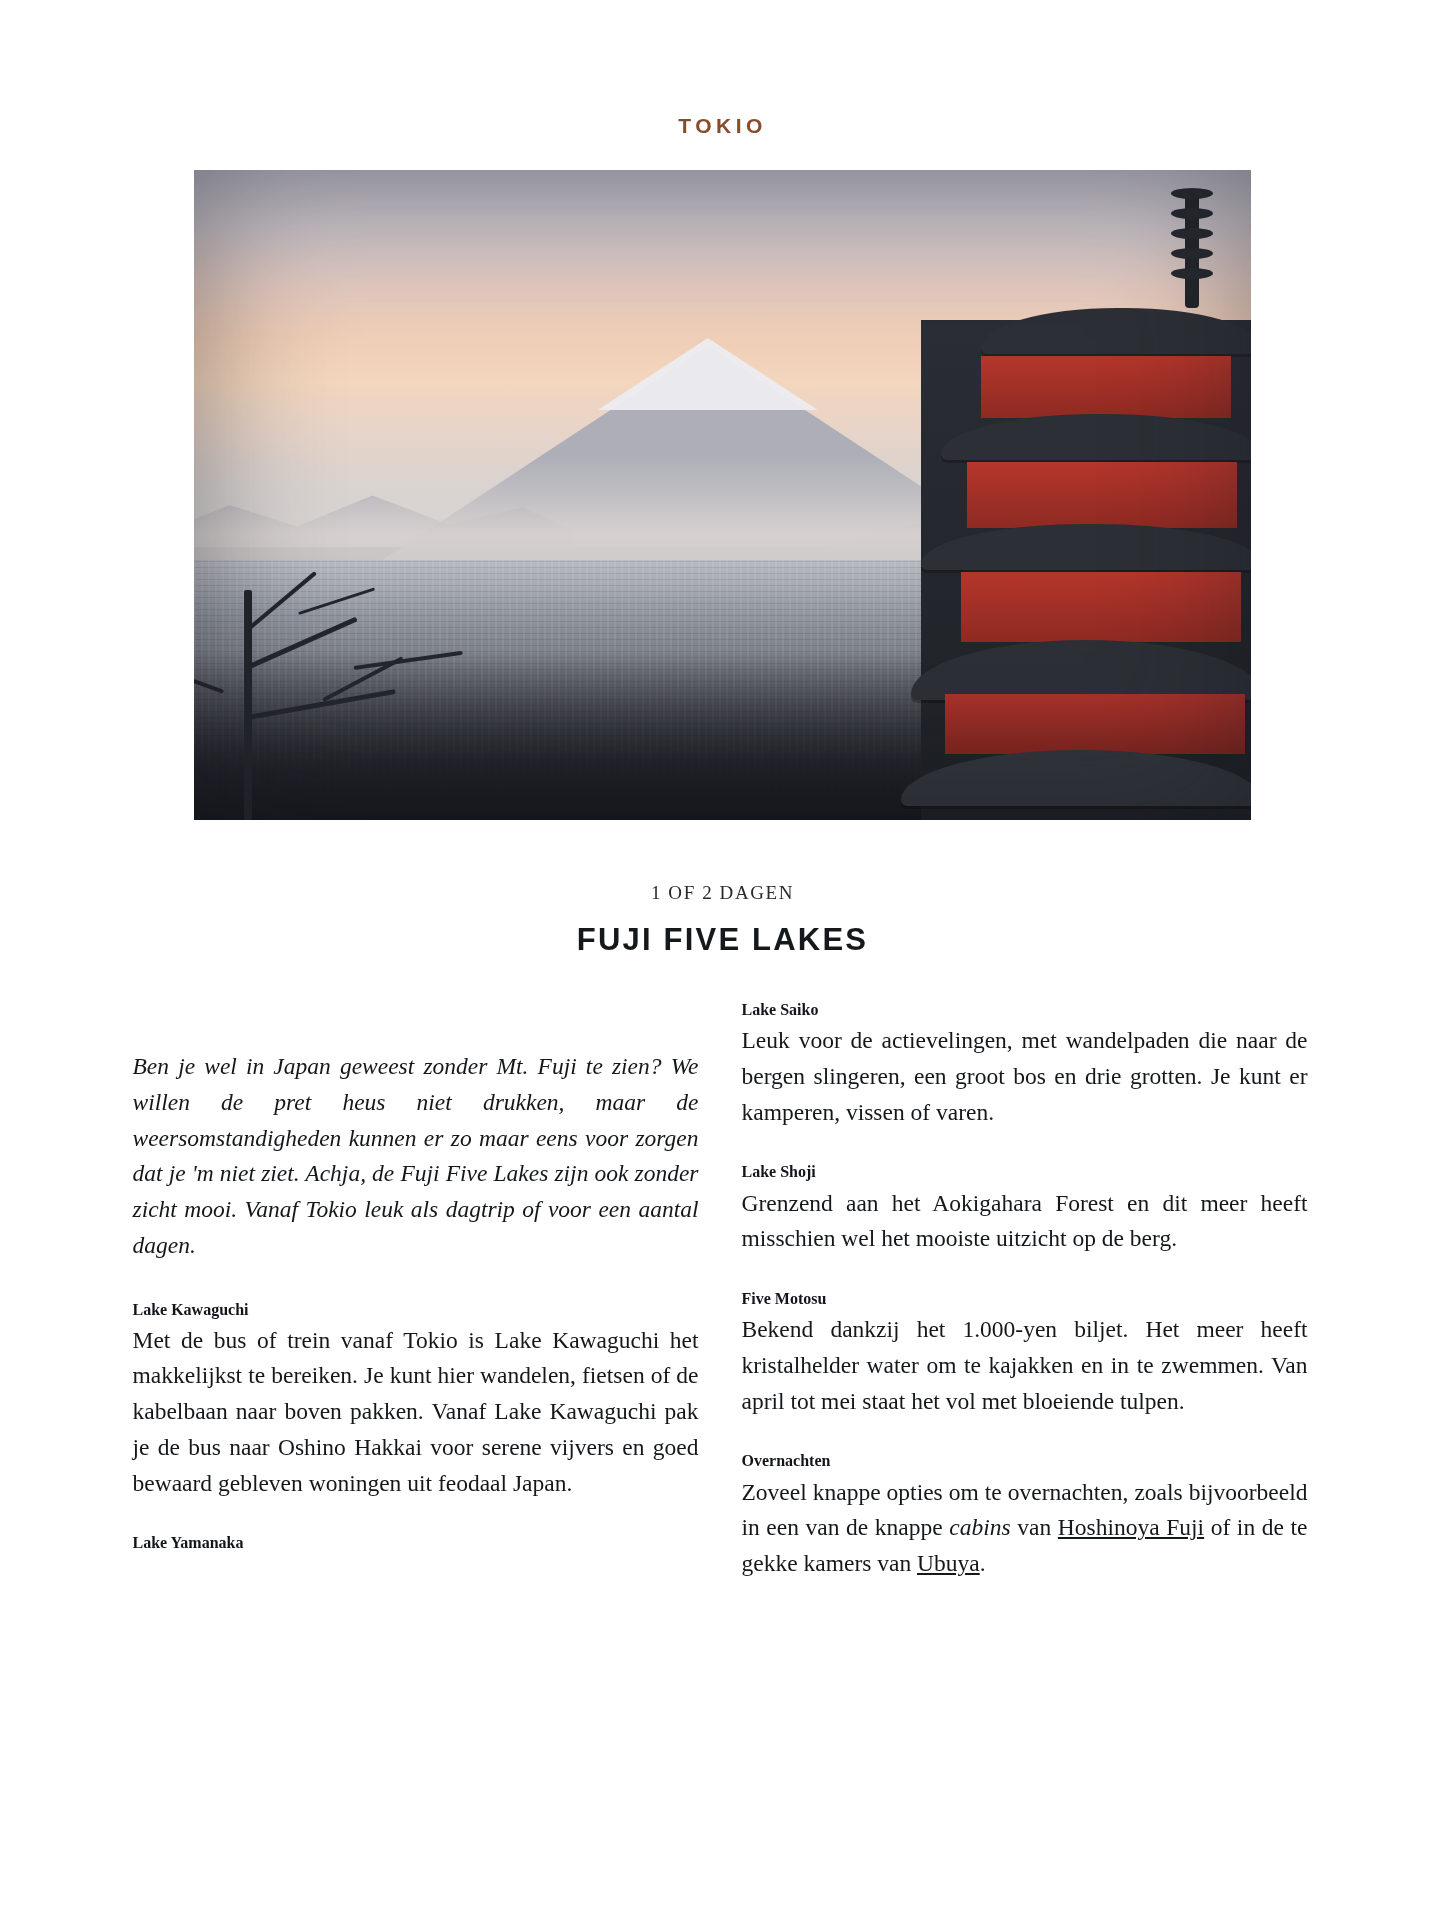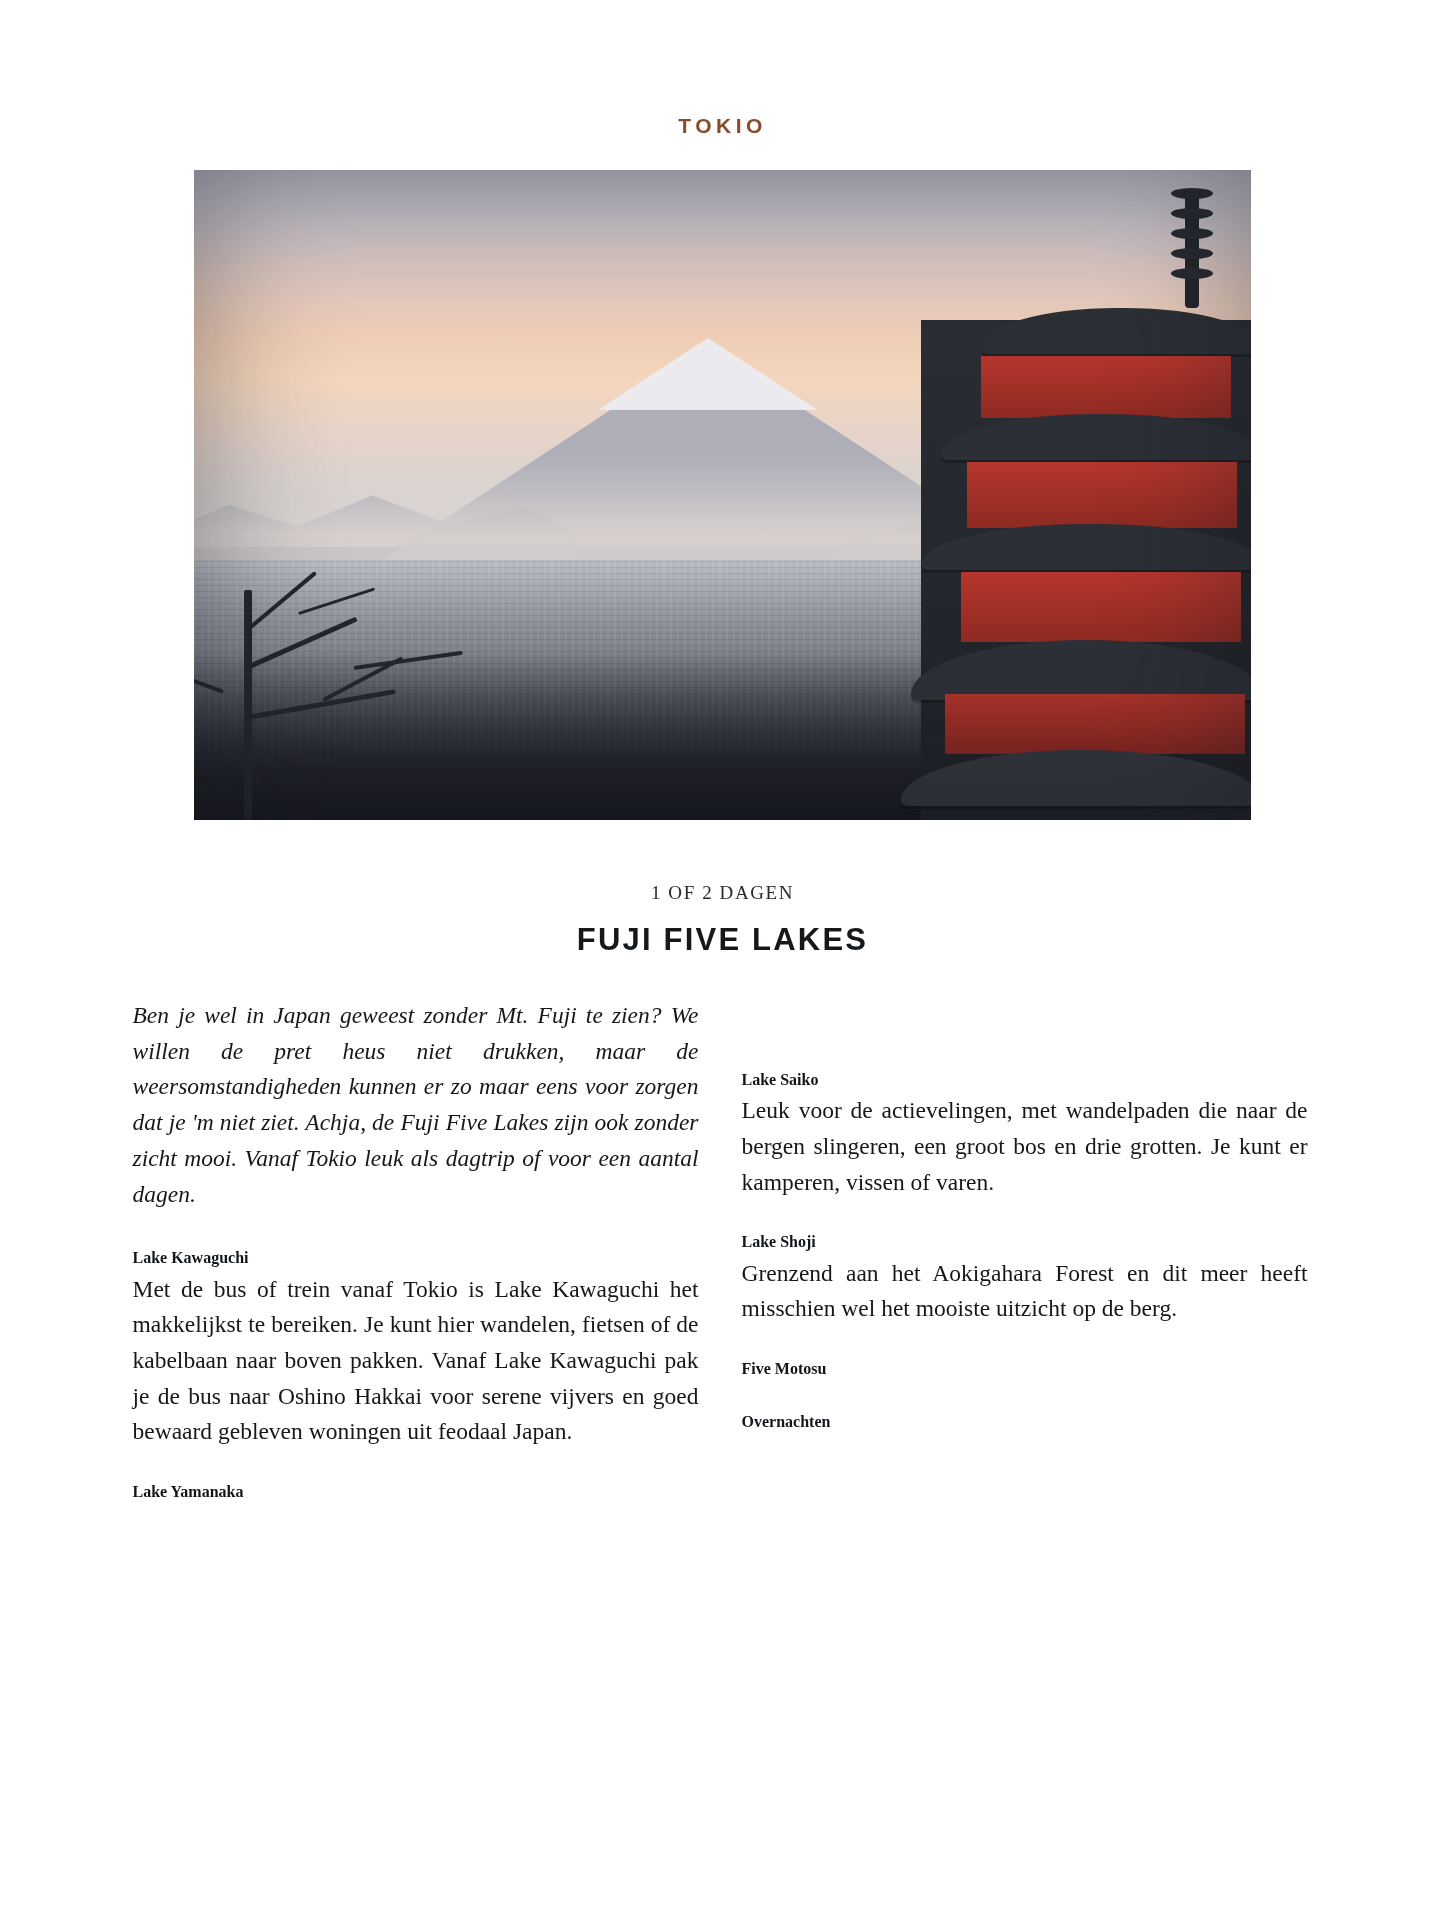--- a/index.html
+++ b/index.html
@@ -347,21 +347,23 @@
         <p>Leuk voor de actievelingen, met wandelpaden die naar de bergen slingeren, een groot bos en drie grotten. Je kunt er kamperen, vissen of varen.</p>
       </div>
 
       <div class="blk">
         <h3>Lake Shoji</h3>
         <p>Grenzend aan het Aokigahara Forest en dit meer heeft misschien wel het mooiste uitzicht op de berg.</p>
       </div>
 
       <div class="blk">
         <h3>Five Motosu</h3>
+        <p>Bekend dankzij het 1.000-yen biljet. Het meer heeft kristalhelder water om te kajakken en in te zwemmen. Van april tot mei staat het vol met bloeiende tulpen.</p>
       </div>
 
       <div class="blk">
         <h3>Overnachten</h3>
+        <p><span>Zoveel knappe opties om te overnachten, zoals bijvoorbeeld in een van de knappe </span><em>cabins</em><span> van </span><a class="lnk" href="#">Hoshinoya Fuji</a><span> of in de te gekke kamers van </span><a class="lnk" href="#">Ubuya</a><span>.</span></p>
       </div>
     </div>
 
   </div>
 </div>
 
 </body></html>

